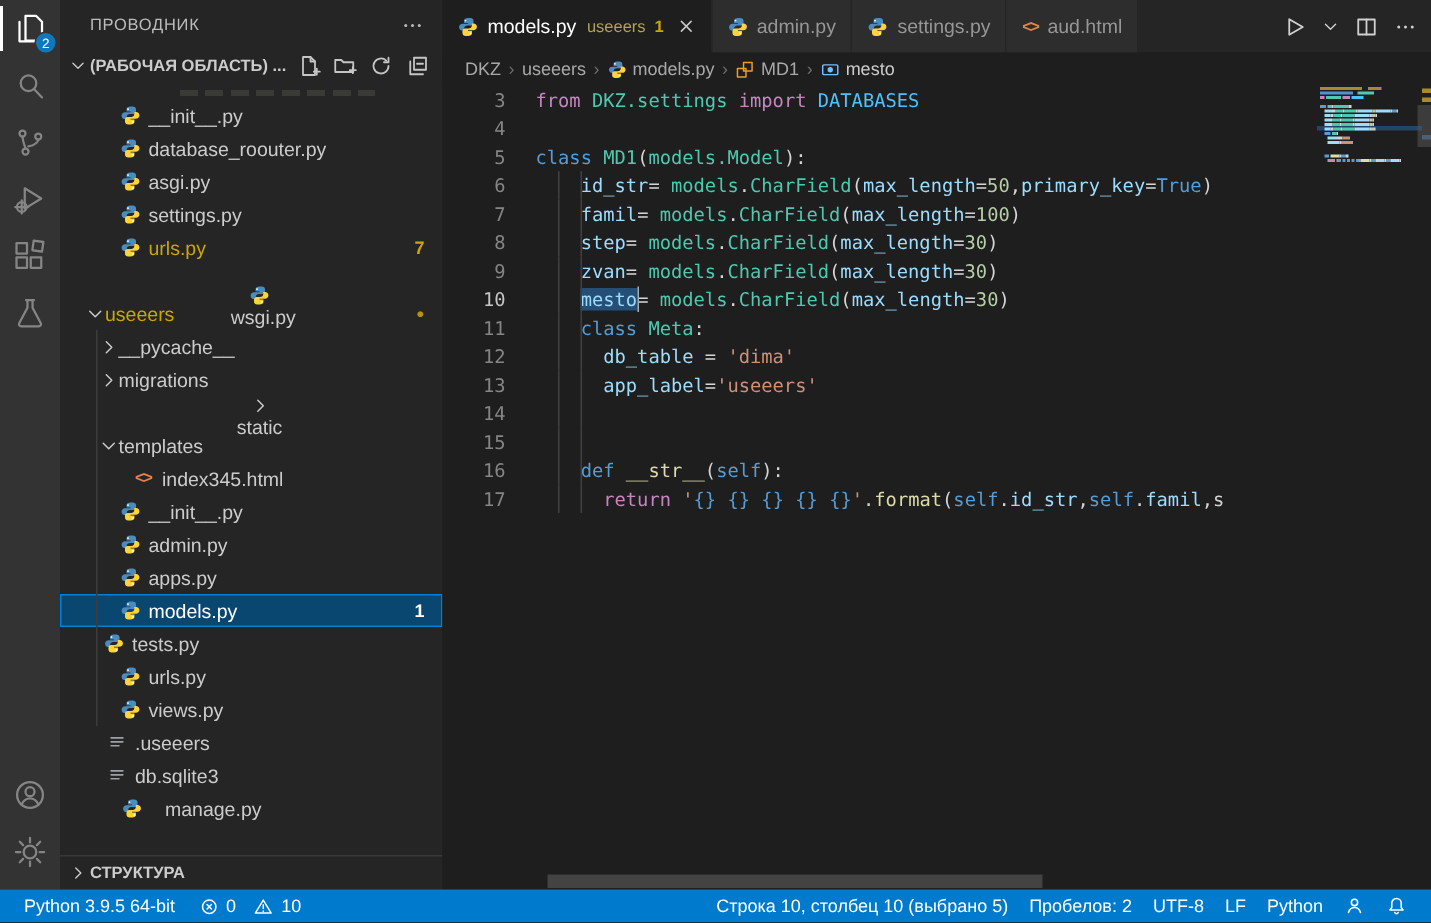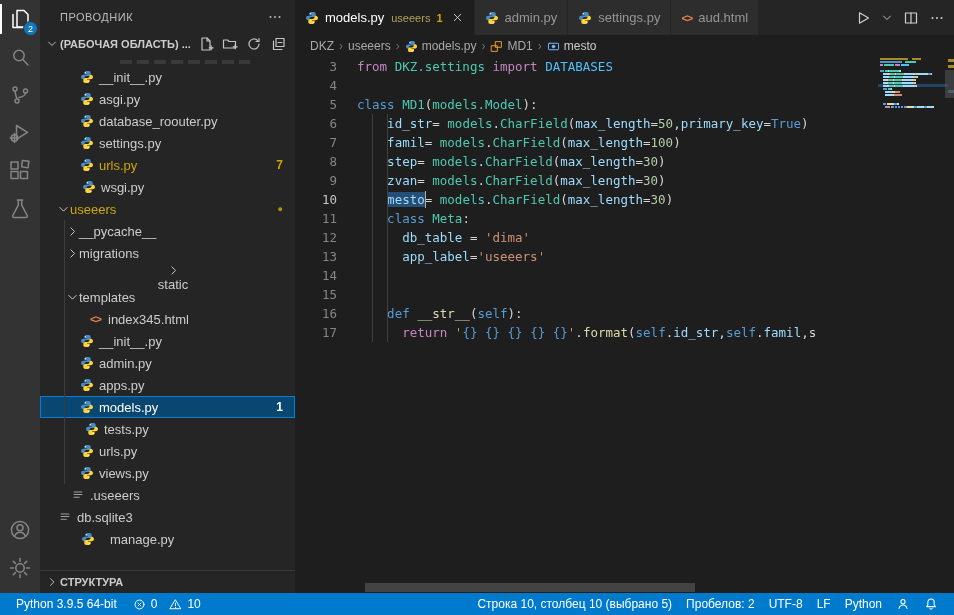--- a/index.html
+++ b/index.html
@@ -240,33 +240,33 @@
         <div class="trow" style="padding-left: 26px;">
           <span class="tchev"></span>
           <span class="ticon">
             <svg width="14" height="14" viewBox="0 0 16 16">
               <path fill="#4B8BBE" d="M7.9 1.2c-1.7 0-2.9.7-2.9 2v1.7h3v.6H3.9c-1.5 0-2.7 1-2.7 2.6 0 1.5 1.1 2.6 2.6 2.6h1.3V9.1c0-1.3 1.1-2.3 2.5-2.3h2.6c1.2 0 2-.9 2-2V3.2c0-1.2-1.1-2-2.4-2z"></path>
               <path fill="#FFD43B" d="M8.1 14.8c1.7 0 2.9-.7 2.9-2v-1.7H8v-.6h4.1c1.5 0 2.7-1 2.7-2.6 0-1.5-1.1-2.6-2.6-2.6h-1.3v1.6c0 1.3-1.1 2.3-2.5 2.3H5.8c-1.2 0-2 .9-2 2v1.6c0 1.2 1.1 2 2.4 2z"></path>
               <circle cx="6.1" cy="3.1" r=".7" fill="#fff"></circle>
               <circle cx="9.9" cy="12.9" r=".7" fill="#fff"></circle>
             </svg>
           </span>
+          <span class="tlabel">database_roouter.py</span>
+        </div>
+        <div class="trow" style="padding-left: 26px;">
+          <span class="tchev"></span>
+          <span class="ticon">
+            <svg width="14" height="14" viewBox="0 0 16 16">
+              <path fill="#4B8BBE" d="M7.9 1.2c-1.7 0-2.9.7-2.9 2v1.7h3v.6H3.9c-1.5 0-2.7 1-2.7 2.6 0 1.5 1.1 2.6 2.6 2.6h1.3V9.1c0-1.3 1.1-2.3 2.5-2.3h2.6c1.2 0 2-.9 2-2V3.2c0-1.2-1.1-2-2.4-2z"></path>
+              <path fill="#FFD43B" d="M8.1 14.8c1.7 0 2.9-.7 2.9-2v-1.7H8v-.6h4.1c1.5 0 2.7-1 2.7-2.6 0-1.5-1.1-2.6-2.6-2.6h-1.3v1.6c0 1.3-1.1 2.3-2.5 2.3H5.8c-1.2 0-2 .9-2 2v1.6c0 1.2 1.1 2 2.4 2z"></path>
+              <circle cx="6.1" cy="3.1" r=".7" fill="#fff"></circle>
+              <circle cx="9.9" cy="12.9" r=".7" fill="#fff"></circle>
+            </svg>
+          </span>
           <span class="tlabel">asgi.py</span>
-        </div>
-        <div class="trow" style="padding-left: 26px;">
-          <span class="tchev"></span>
-          <span class="ticon">
-            <svg width="14" height="14" viewBox="0 0 16 16">
-              <path fill="#4B8BBE" d="M7.9 1.2c-1.7 0-2.9.7-2.9 2v1.7h3v.6H3.9c-1.5 0-2.7 1-2.7 2.6 0 1.5 1.1 2.6 2.6 2.6h1.3V9.1c0-1.3 1.1-2.3 2.5-2.3h2.6c1.2 0 2-.9 2-2V3.2c0-1.2-1.1-2-2.4-2z"></path>
-              <path fill="#FFD43B" d="M8.1 14.8c1.7 0 2.9-.7 2.9-2v-1.7H8v-.6h4.1c1.5 0 2.7-1 2.7-2.6 0-1.5-1.1-2.6-2.6-2.6h-1.3v1.6c0 1.3-1.1 2.3-2.5 2.3H5.8c-1.2 0-2 .9-2 2v1.6c0 1.2 1.1 2 2.4 2z"></path>
-              <circle cx="6.1" cy="3.1" r=".7" fill="#fff"></circle>
-              <circle cx="9.9" cy="12.9" r=".7" fill="#fff"></circle>
-            </svg>
-          </span>
-          <span class="tlabel">database_roouter.py</span>
         </div>
         <div class="trow" style="padding-left: 26px;">
           <span class="tchev"></span>
           <span class="ticon">
             <svg width="14" height="14" viewBox="0 0 16 16">
               <path fill="#4B8BBE" d="M7.9 1.2c-1.7 0-2.9.7-2.9 2v1.7h3v.6H3.9c-1.5 0-2.7 1-2.7 2.6 0 1.5 1.1 2.6 2.6 2.6h1.3V9.1c0-1.3 1.1-2.3 2.5-2.3h2.6c1.2 0 2-.9 2-2V3.2c0-1.2-1.1-2-2.4-2z"></path>
               <path fill="#FFD43B" d="M8.1 14.8c1.7 0 2.9-.7 2.9-2v-1.7H8v-.6h4.1c1.5 0 2.7-1 2.7-2.6 0-1.5-1.1-2.6-2.6-2.6h-1.3v1.6c0 1.3-1.1 2.3-2.5 2.3H5.8c-1.2 0-2 .9-2 2v1.6c0 1.2 1.1 2 2.4 2z"></path>
               <circle cx="6.1" cy="3.1" r=".7" fill="#fff"></circle>
               <circle cx="9.9" cy="12.9" r=".7" fill="#fff"></circle>
             </svg>
@@ -279,21 +279,21 @@
             <svg width="14" height="14" viewBox="0 0 16 16">
               <path fill="#4B8BBE" d="M7.9 1.2c-1.7 0-2.9.7-2.9 2v1.7h3v.6H3.9c-1.5 0-2.7 1-2.7 2.6 0 1.5 1.1 2.6 2.6 2.6h1.3V9.1c0-1.3 1.1-2.3 2.5-2.3h2.6c1.2 0 2-.9 2-2V3.2c0-1.2-1.1-2-2.4-2z"></path>
               <path fill="#FFD43B" d="M8.1 14.8c1.7 0 2.9-.7 2.9-2v-1.7H8v-.6h4.1c1.5 0 2.7-1 2.7-2.6 0-1.5-1.1-2.6-2.6-2.6h-1.3v1.6c0 1.3-1.1 2.3-2.5 2.3H5.8c-1.2 0-2 .9-2 2v1.6c0 1.2 1.1 2 2.4 2z"></path>
               <circle cx="6.1" cy="3.1" r=".7" fill="#fff"></circle>
               <circle cx="9.9" cy="12.9" r=".7" fill="#fff"></circle>
             </svg>
           </span>
           <span class="tlabel" style="color: rgb(204, 167, 0);">urls.py</span>
           <span class="tbadge" style="color: rgb(204, 167, 0);">7</span>
         </div>
-        <div class="trow" style="padding-left: 28px;">
+        <div class="trow" style="padding-left: 16px; flex-direction: column;">
           <span class="tchev"></span>
           <span class="ticon">
             <svg width="14" height="14" viewBox="0 0 16 16">
               <path fill="#4B8BBE" d="M7.9 1.2c-1.7 0-2.9.7-2.9 2v1.7h3v.6H3.9c-1.5 0-2.7 1-2.7 2.6 0 1.5 1.1 2.6 2.6 2.6h1.3V9.1c0-1.3 1.1-2.3 2.5-2.3h2.6c1.2 0 2-.9 2-2V3.2c0-1.2-1.1-2-2.4-2z"></path>
               <path fill="#FFD43B" d="M8.1 14.8c1.7 0 2.9-.7 2.9-2v-1.7H8v-.6h4.1c1.5 0 2.7-1 2.7-2.6 0-1.5-1.1-2.6-2.6-2.6h-1.3v1.6c0 1.3-1.1 2.3-2.5 2.3H5.8c-1.2 0-2 .9-2 2v1.6c0 1.2 1.1 2 2.4 2z"></path>
               <circle cx="6.1" cy="3.1" r=".7" fill="#fff"></circle>
               <circle cx="9.9" cy="12.9" r=".7" fill="#fff"></circle>
             </svg>
           </span>
           <span class="tlabel">wsgi.py</span>
@@ -388,21 +388,21 @@
             <svg width="14" height="14" viewBox="0 0 16 16">
               <path fill="#4B8BBE" d="M7.9 1.2c-1.7 0-2.9.7-2.9 2v1.7h3v.6H3.9c-1.5 0-2.7 1-2.7 2.6 0 1.5 1.1 2.6 2.6 2.6h1.3V9.1c0-1.3 1.1-2.3 2.5-2.3h2.6c1.2 0 2-.9 2-2V3.2c0-1.2-1.1-2-2.4-2z"></path>
               <path fill="#FFD43B" d="M8.1 14.8c1.7 0 2.9-.7 2.9-2v-1.7H8v-.6h4.1c1.5 0 2.7-1 2.7-2.6 0-1.5-1.1-2.6-2.6-2.6h-1.3v1.6c0 1.3-1.1 2.3-2.5 2.3H5.8c-1.2 0-2 .9-2 2v1.6c0 1.2 1.1 2 2.4 2z"></path>
               <circle cx="6.1" cy="3.1" r=".7" fill="#fff"></circle>
               <circle cx="9.9" cy="12.9" r=".7" fill="#fff"></circle>
             </svg>
           </span>
           <span class="tlabel" style="color: rgb(255, 255, 255);">models.py</span>
           <span class="tbadge" style="color: rgb(255, 255, 255);">1</span>
         </div>
-        <div class="trow" style="padding-left: 31px;">
+        <div class="trow" style="padding-left: 15px;">
           <span class="tchev"></span>
           <span class="ticon">
             <svg width="14" height="14" viewBox="0 0 16 16">
               <path fill="#4B8BBE" d="M7.9 1.2c-1.7 0-2.9.7-2.9 2v1.7h3v.6H3.9c-1.5 0-2.7 1-2.7 2.6 0 1.5 1.1 2.6 2.6 2.6h1.3V9.1c0-1.3 1.1-2.3 2.5-2.3h2.6c1.2 0 2-.9 2-2V3.2c0-1.2-1.1-2-2.4-2z"></path>
               <path fill="#FFD43B" d="M8.1 14.8c1.7 0 2.9-.7 2.9-2v-1.7H8v-.6h4.1c1.5 0 2.7-1 2.7-2.6 0-1.5-1.1-2.6-2.6-2.6h-1.3v1.6c0 1.3-1.1 2.3-2.5 2.3H5.8c-1.2 0-2 .9-2 2v1.6c0 1.2 1.1 2 2.4 2z"></path>
               <circle cx="6.1" cy="3.1" r=".7" fill="#fff"></circle>
               <circle cx="9.9" cy="12.9" r=".7" fill="#fff"></circle>
             </svg>
           </span>
           <span class="tlabel">tests.py</span>
@@ -433,21 +433,21 @@
         </div>
         <div class="trow" style="padding-left: 17px;">
           <span class="tchev"></span>
           <span class="ticon">
             <svg width="14" height="14" viewBox="0 0 16 16" fill="none" stroke="currentColor" stroke-width="1.2" stroke-linecap="round" stroke-linejoin="round">
               <path stroke="#9da0a2" d="M3.5 4.5h9M3.5 7.5h9M3.5 10.5h6"></path>
             </svg>
           </span>
           <span class="tlabel">.useeers</span>
         </div>
-        <div class="trow" style="padding-left: 4px;">
+        <div class="trow" style="padding-left: 17px;">
           <span class="tchev"></span>
           <span class="ticon">
             <svg width="14" height="14" viewBox="0 0 16 16" fill="none" stroke="currentColor" stroke-width="1.2" stroke-linecap="round" stroke-linejoin="round">
               <path stroke="#9da0a2" d="M3.5 4.5h9M3.5 7.5h9M3.5 10.5h6"></path>
             </svg>
           </span>
           <span class="tlabel">db.sqlite3</span>
         </div>
         <div class="trow" style="padding-left: 17px; gap: 10px;">
           <span class="tchev"></span>

